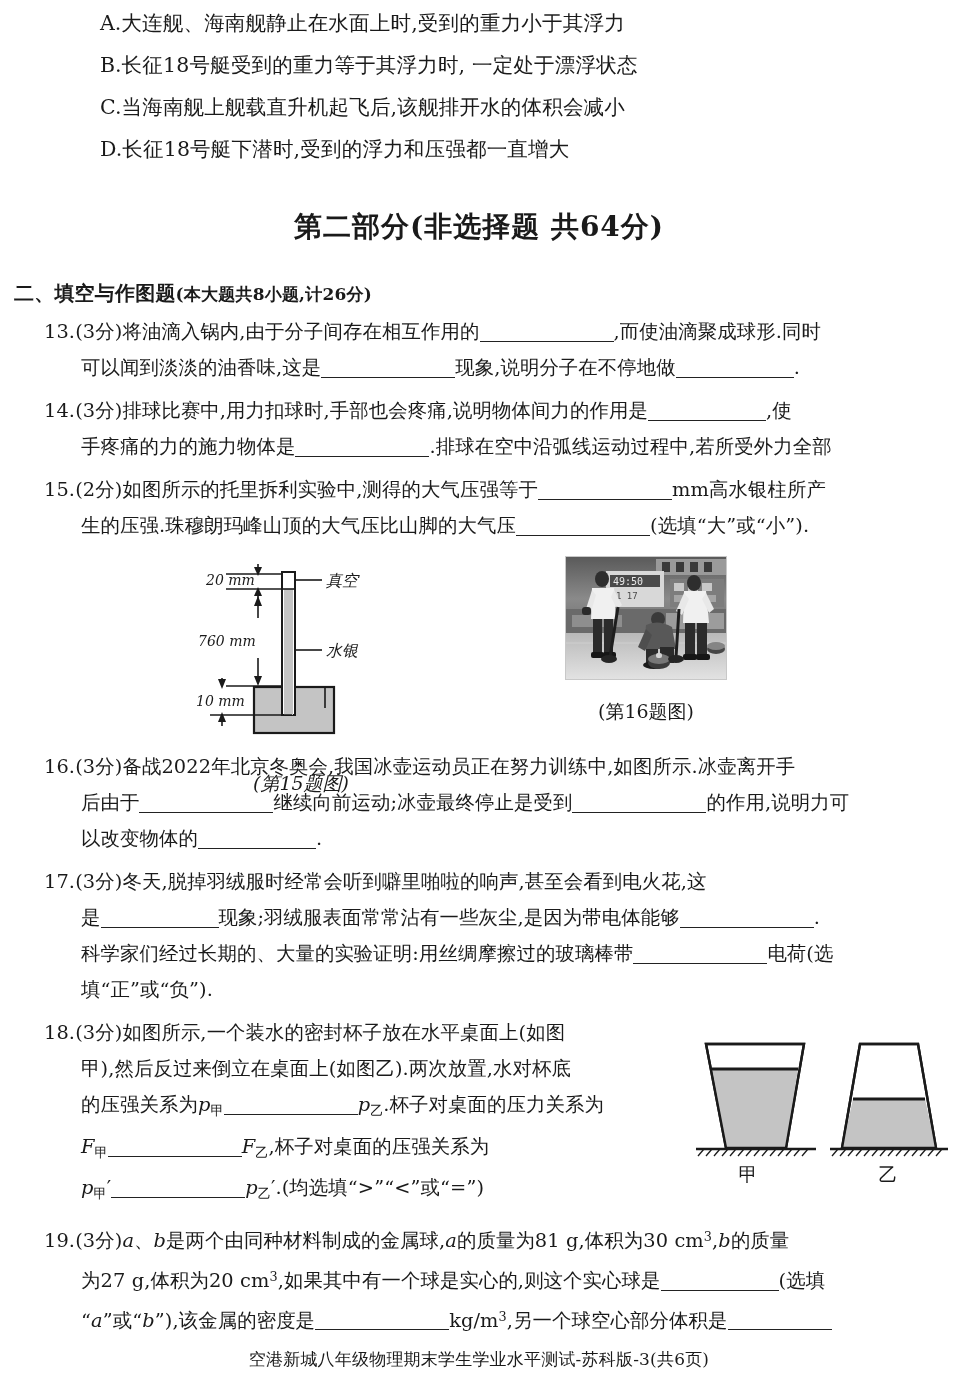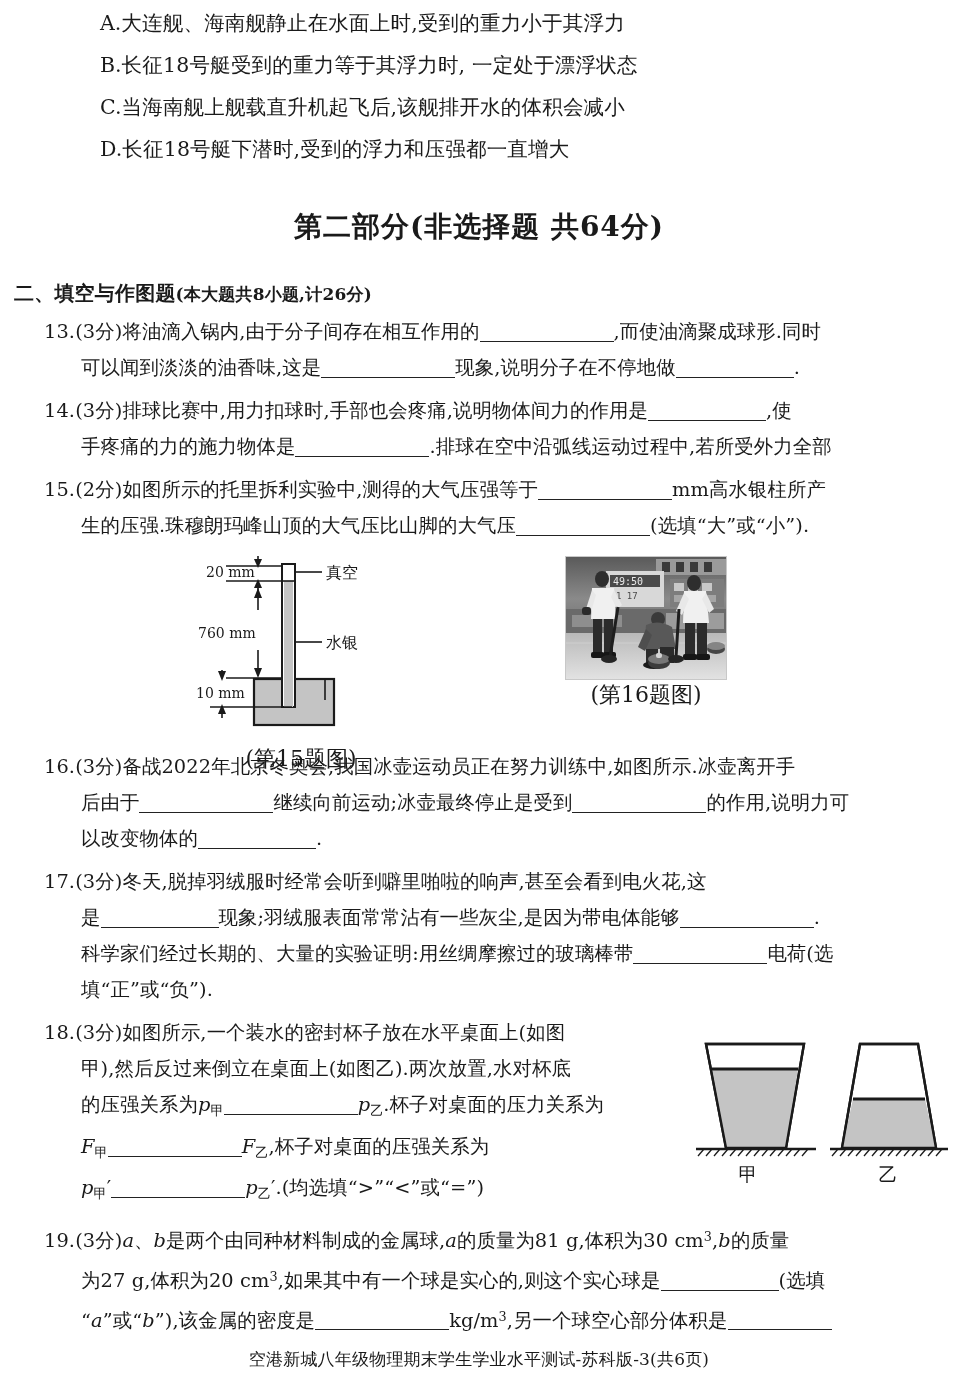--- a/index.html
+++ b/index.html
@@ -90,33 +90,34 @@
   .it { font-style: italic; }
 
   
   .figrow {
     position: relative;
     height: 192px;
     margin-top: 6px;
   }
   .fig-cap {
     text-align: center;
-    font-size: 22px;
+    font-size: 19px;
     line-height: 22px;
-    margin-top: 4px;
+    margin-top: 20px;
     white-space: nowrap;
   }
 
   
   .torr {
     position: absolute;
     left: 196px;
-    top: 0;
+    top: 8px;
     width: 210px;
     height: 190px;
+    font-style: italic;
   }
   
   .curl-wrap {
     position: absolute;
     left: 565px;
     top: 6px;
     width: 162px;
   }
   .curl {
     width: 162px;

